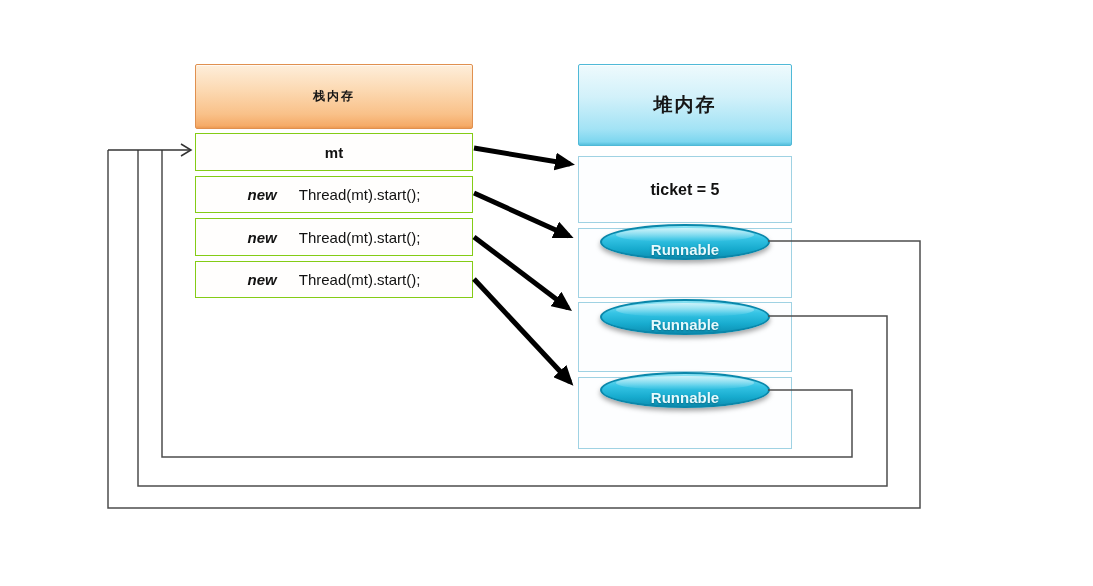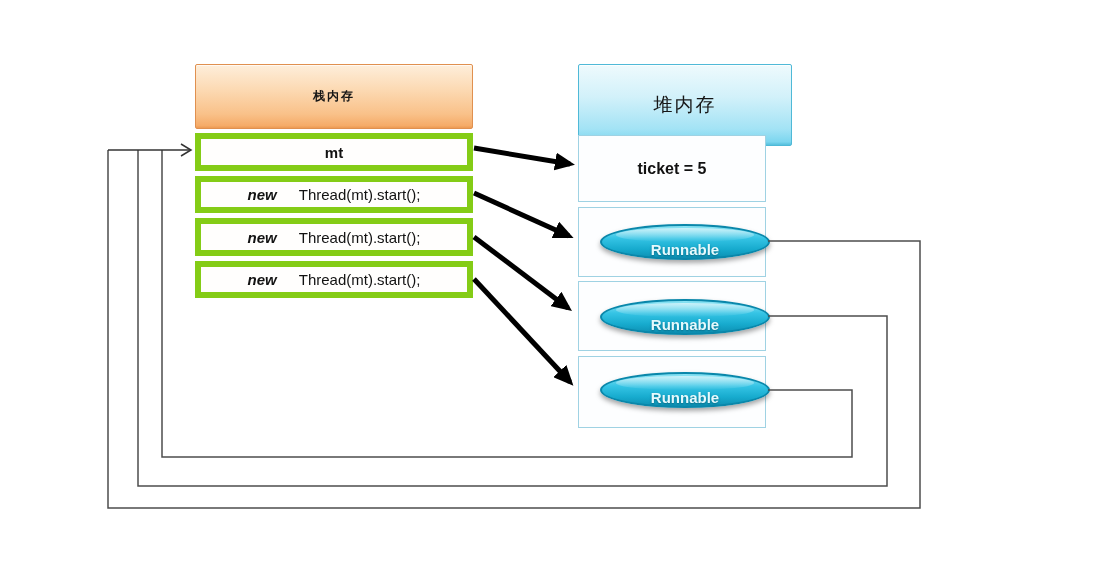--- a/index.html
+++ b/index.html
@@ -13,42 +13,42 @@
   .stack-header {
     position:absolute; left:195px; top:64px; width:278px; height:65px;
     background:linear-gradient(180deg,#feeeda 0%,#fcd9b2 40%,#f9c189 78%,#f5ab68 96%,#ec9a52 100%);
     border:1.5px solid #e0904f; border-radius:2px;
     display:flex; align-items:center; justify-content:center;
     font-size:12px; font-weight:bold; color:#161616; letter-spacing:2px;
     box-shadow:inset 0 1px 0 rgba(255,255,255,.65);
   }
   .stack-row {
     position:absolute; left:195px; width:278px;
-    background:#fffefd; border:6px solid #84cc16;
+    background:#fffefd; border:1px solid #84cc16;
     display:flex; align-items:center; justify-content:center;
     font-size:15px; color:#121212;
   }
   .row-mt        { top:133px; height:38px; font-weight:bold; }
   .row-code-1    { top:176px; height:37px; }
   .row-code-2    { top:218px; height:38px; }
   .row-code-3    { top:261px; height:37px; }
   .kw { font-weight:bold; margin-right:22px;font-style:italic; }
 
   
   .heap-header {
     position:absolute; left:578px; top:64px; width:214px; height:82px;
     background:linear-gradient(180deg,#eefafd 0%,#d2f1fa 40%,#a3e3f5 80%,#7cd6ef 96%,#55c0dd 100%);
     border:1.5px solid #4fb9d7; border-radius:2px;
     display:flex; align-items:center; justify-content:center;
-    font-size:19px; font-weight:normal; color:#161616; letter-spacing:2px;
+    font-size:19px; font-weight:bold; color:#161616; letter-spacing:2px;
     box-shadow:inset 0 1px 0 rgba(255,255,255,.7);
   }
   .heap-row {
-    position:absolute; left:578px; width:188px;
-    background:#fdfeff; border:1px solid #9fd2e3;
+    position:absolute; left:578px; width:214px;
+    background:#fdfeff; border:1px solid #9fd2e3;margin-top:21px;
   }
   .row-ticket {
     top:135px; height:67px;
     display:flex; align-items:center; justify-content:center;
     font-size:16px; font-weight:bold; color:#121212;
   }
   .row-runnable-1 { top:207px; height:70px; }
   .row-runnable-2 { top:281px; height:70px; }
   .row-runnable-3 { top:356px; height:72px; }
 

